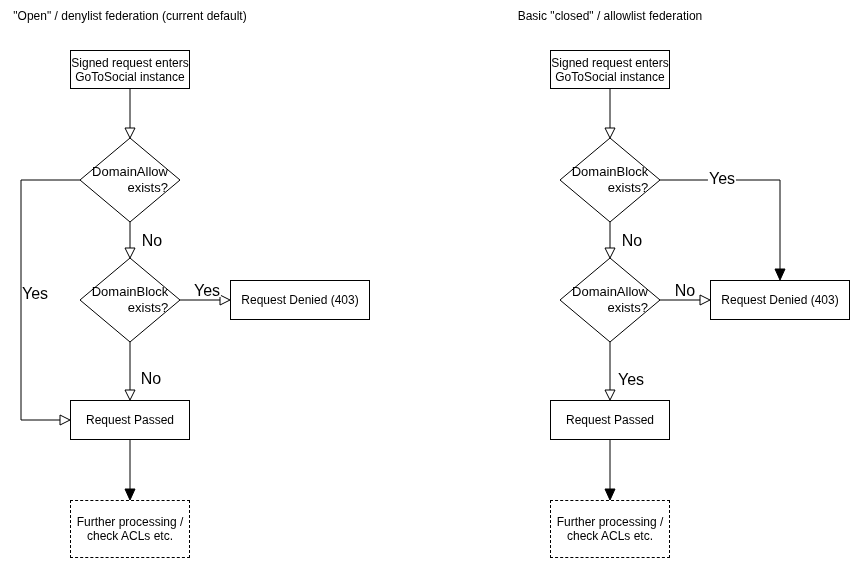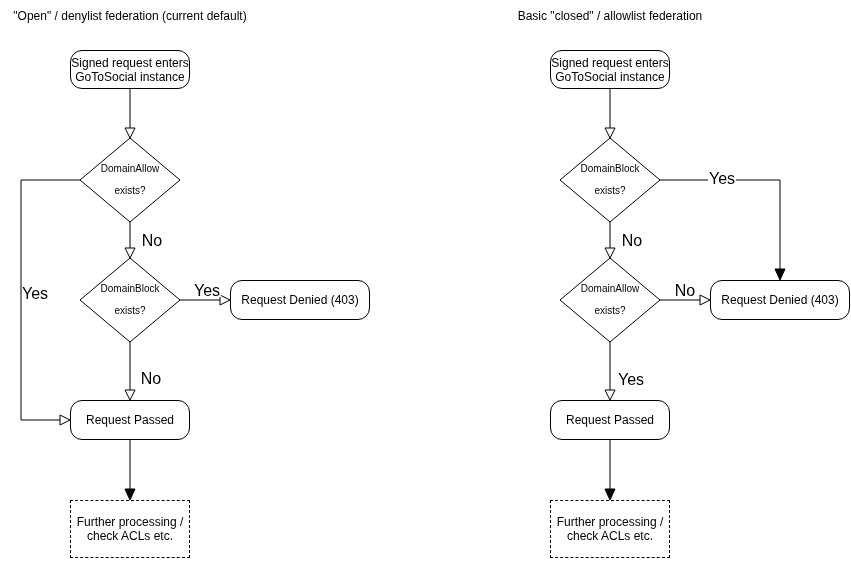--- a/index.html
+++ b/index.html
@@ -55,34 +55,34 @@
     border: 1px solid #000000;
     display: flex;
     align-items: center;
     justify-content: center;
     text-align: center;
     font-size: 12px;
     line-height: 14px;
     white-space: pre;
   }
   .node.rounded {
-    border-radius: 12px;
+    border-radius: 0;
   }
   .node.dashed {
     border: 1px dashed #000000;
     border-radius: 0;
   }
   .diamond-label {
     position: absolute;
     display: flex;
     align-items: center;
     justify-content: center;
-    text-align: center;
-    font-size: 10px;
-    line-height: 22px;
+    text-align: right;
+    font-size: 13px;
+    line-height: 16px;
     white-space: pre;
     pointer-events: none;
   }
   .edge-label {
     position: absolute;
     font-size: 16px;
     line-height: 12px;
     transform: translate(-50%, -50%);
     background: #ffffff;
     padding: 0 1px;

